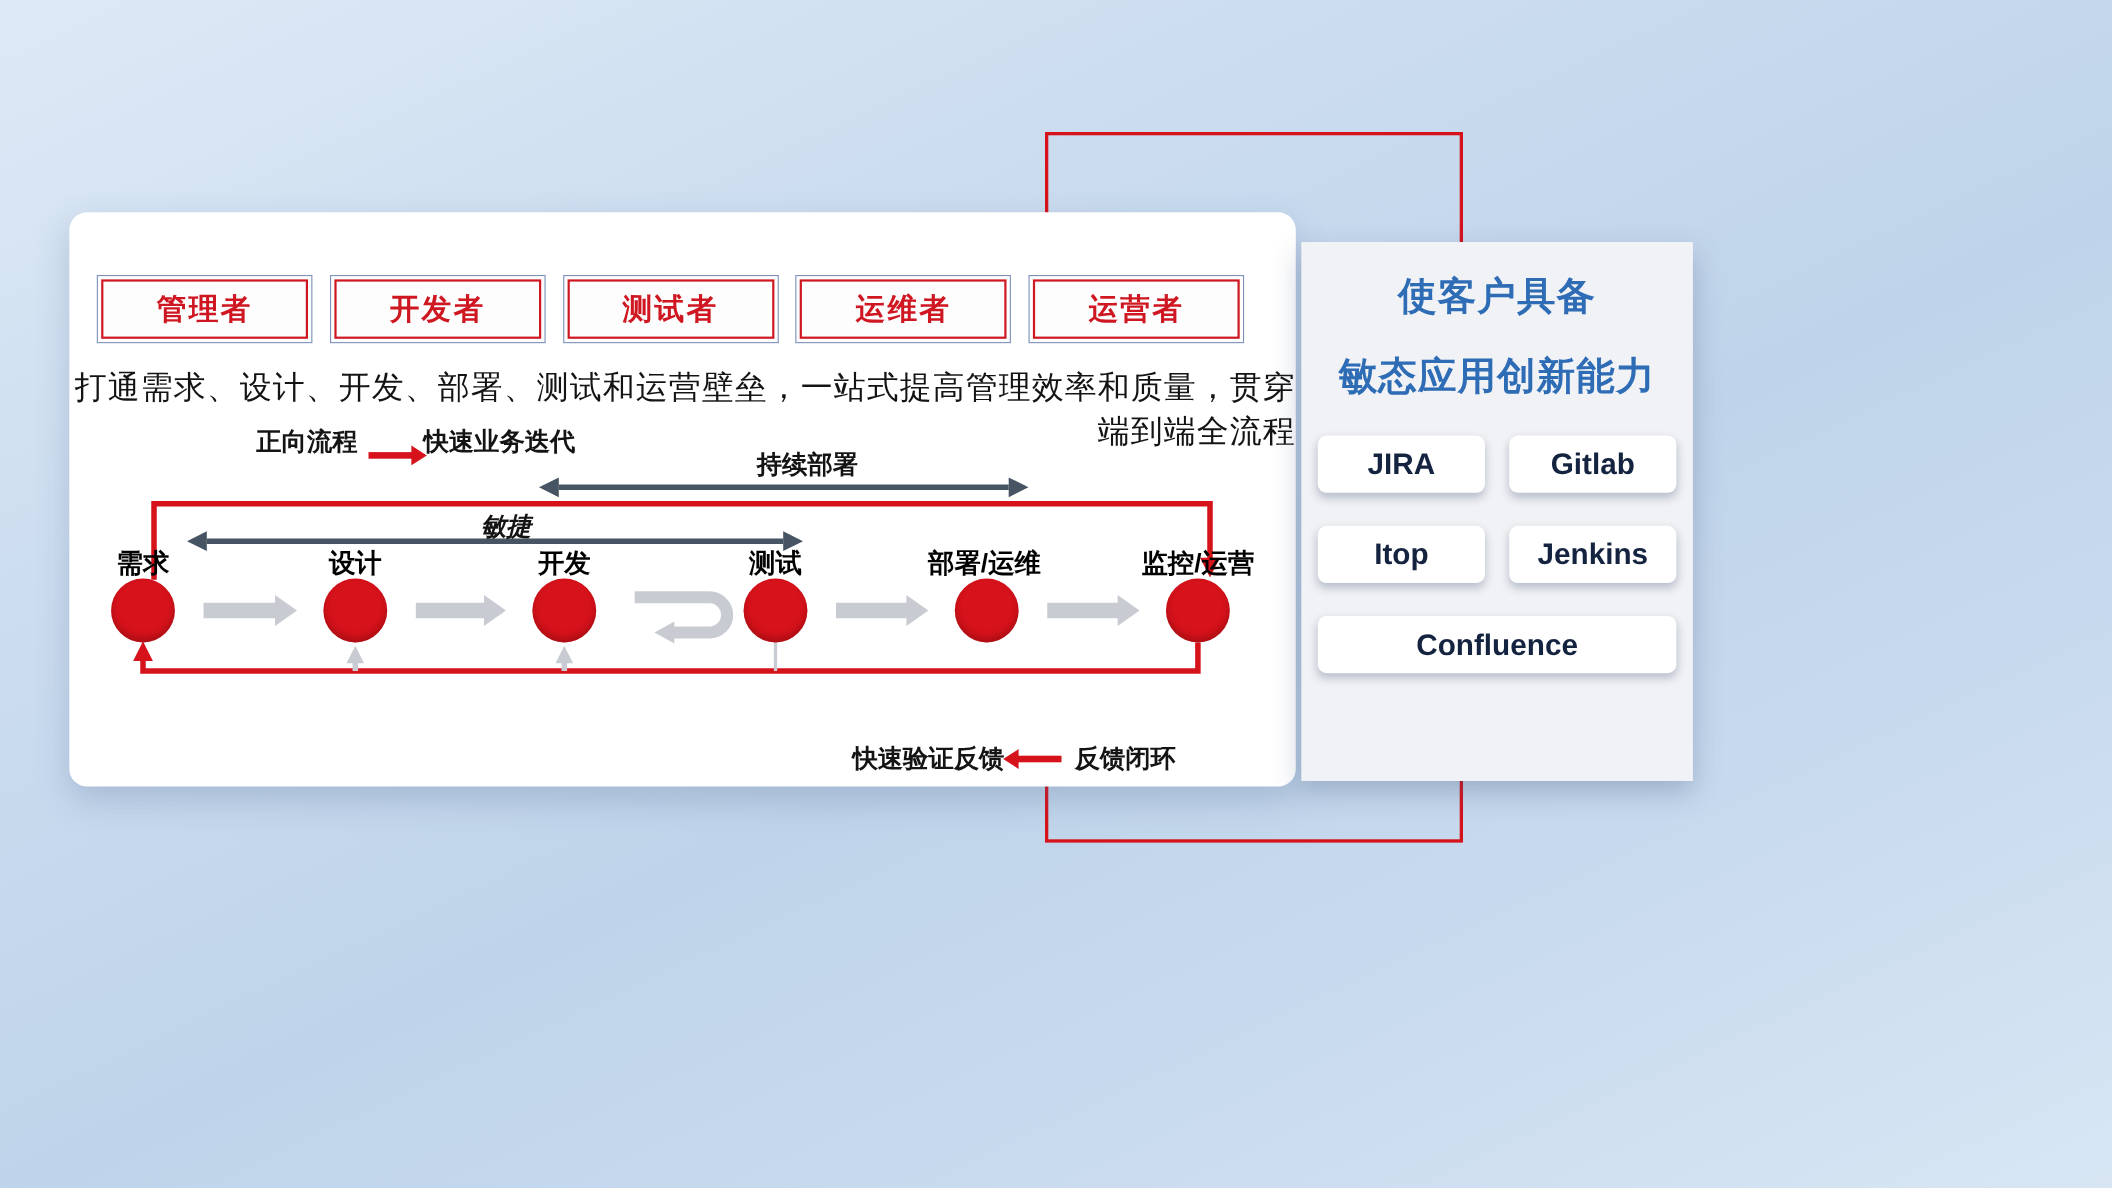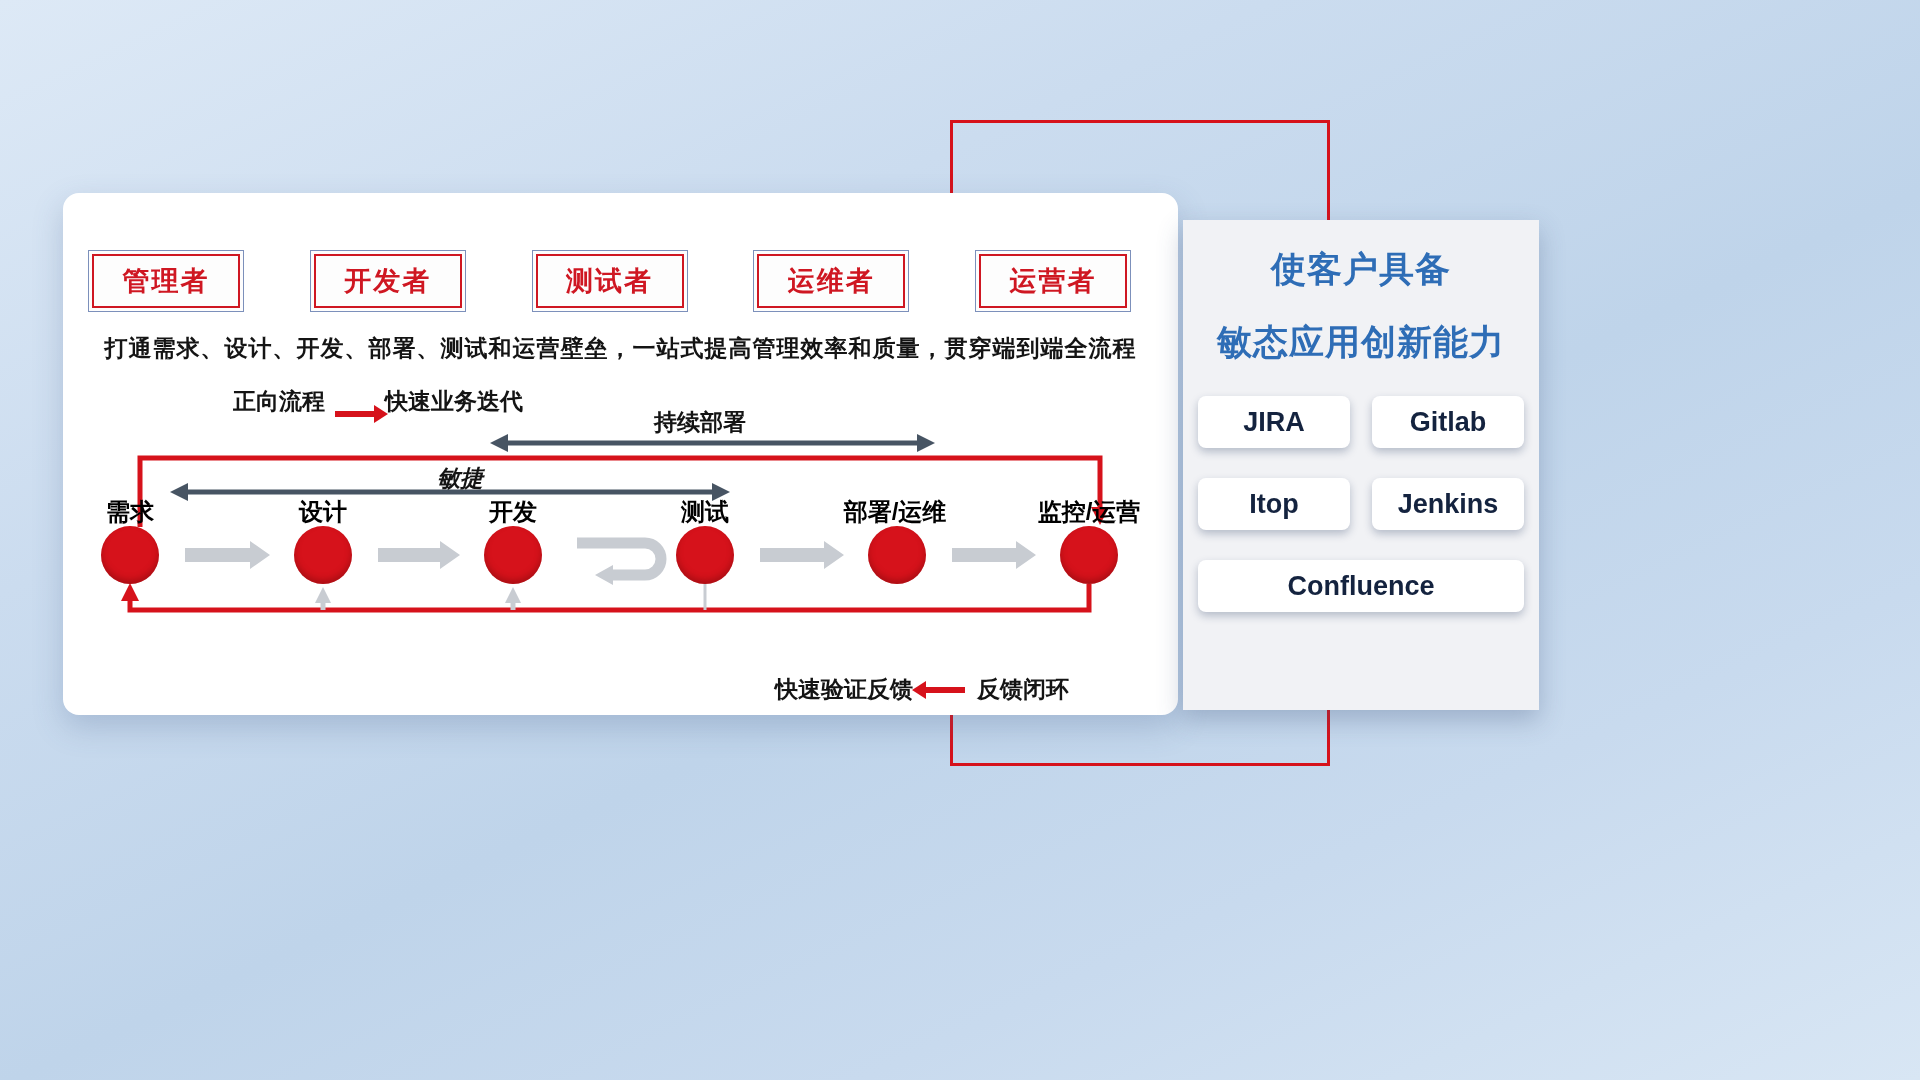--- a/index.html
+++ b/index.html
@@ -17,52 +17,52 @@
   .card{
     position:absolute;left:63px;top:193px;width:1115px;height:522px;
     background:#ffffff;border-radius:16px;z-index:2;
     box-shadow:0 12px 30px rgba(70,95,140,.25);
   }
   .roles{
     position:absolute;left:25px;top:57px;width:1043px;height:62px;
     display:flex;justify-content:space-between;
   }
   .role-box{
-    width:156px;height:62px;box-sizing:border-box;
+    width:196px;height:62px;box-sizing:border-box;
     border:1px solid #7c90bb;padding:3px;background:#fdfdfd;
   }
   .role-inner{
     width:100%;height:100%;box-sizing:border-box;border:2px solid #cf1722;
     display:flex;align-items:center;justify-content:center;
     color:#cf1722;font-size:27px;font-weight:700;letter-spacing:2px;
   }
   .subtitle{
-    position:absolute;left:0;right:0;top:140px;text-align:center;
-    font-size:23px;font-weight:700;color:#141414;letter-spacing:1px;
+    position:absolute;left:0;right:0;top:140px;text-align:right;
+    font-size:29px;font-weight:400;color:#141414;letter-spacing:1px;
   }
   .legend-forward{
     position:absolute;left:170px;top:193px;display:flex;align-items:flex-end;gap:10px;
     font-size:23px;font-weight:700;color:#141414;
   }
   .legend-feedback{
     position:absolute;left:712px;top:461px;display:flex;align-items:center;gap:12px;
     font-size:23px;font-weight:700;color:#141414;margin-top:20px;
   }
   .arr{display:inline-block;position:relative;width:40px;height:6px;background:#d6121b;}
   .arr.right::after{
     content:"";position:absolute;right:-13px;top:-6px;
     border-left:14px solid #d6121b;border-top:9px solid transparent;border-bottom:9px solid transparent;
   }
   .arr.left::after{
     content:"";position:absolute;left:-13px;top:-6px;
     border-right:14px solid #d6121b;border-top:9px solid transparent;border-bottom:9px solid transparent;
   }
   .flow-svg{position:absolute;left:0;top:0;width:1115px;height:522px;pointer-events:none;}
   .cd-label{
-    position:absolute;left:557px;top:214px;width:160px;text-align:center;
+    position:absolute;left:557px;top:214px;width:160px;text-align:right;
     font-size:23px;font-weight:700;color:#141414;
   }
   .agile-label{
     position:absolute;left:347px;top:270px;width:100px;text-align:center;
     font-size:23px;font-weight:700;color:#141414;font-style:italic;
   }
   .stage-label{
     position:absolute;top:303px;width:160px;text-align:center;
     font-size:24px;font-weight:700;color:#000000;
   }

